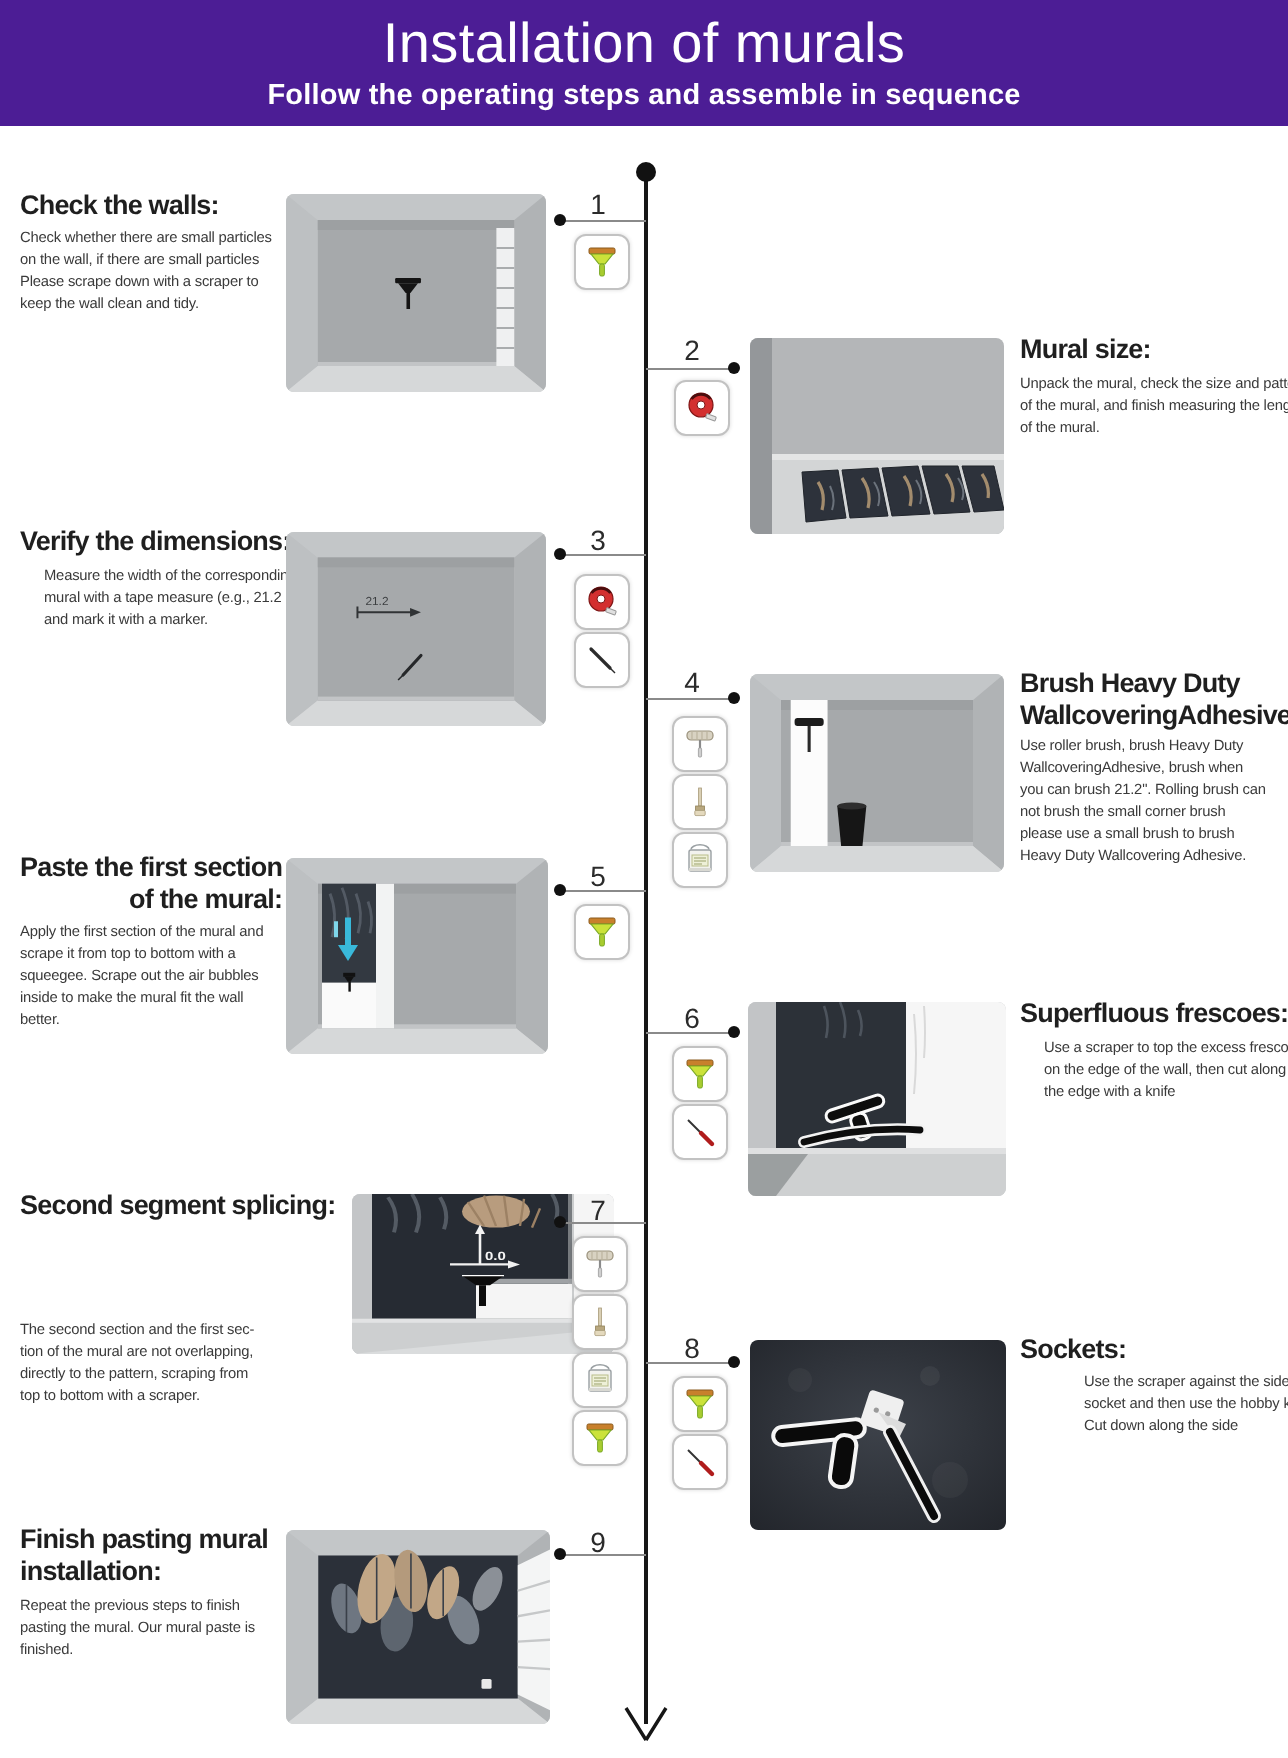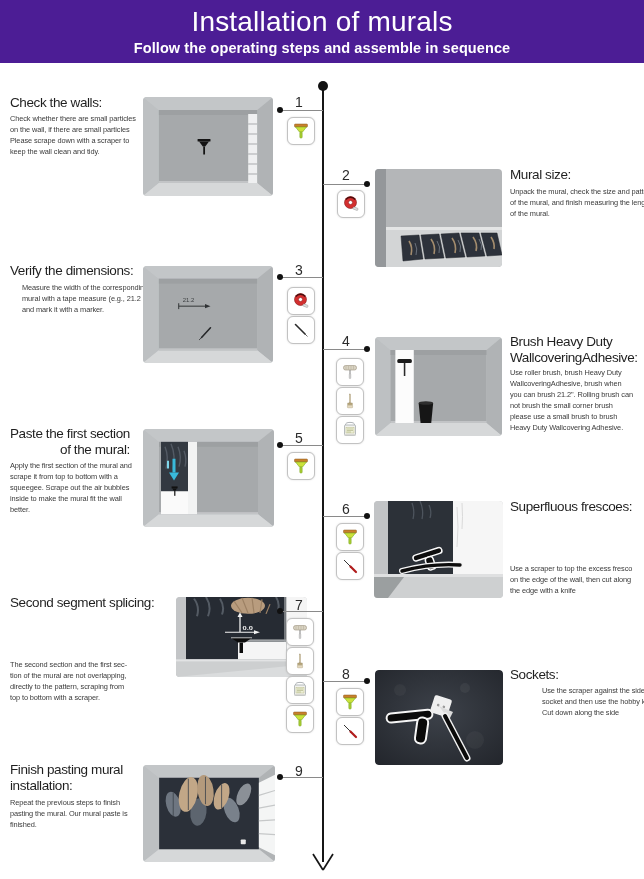--- a/index.html
+++ b/index.html
@@ -8,21 +8,21 @@
   
   .hdr{position:absolute;left:0;top:0;width:644px;height:63px;background:#4c1d95;
        display:flex;flex-direction:column;align-items:center;justify-content:center;}
   .hdr h1{margin:0;color:#fff;font-size:28px;font-weight:500;letter-spacing:0.2px;line-height:1.1;}
   .hdr p{margin:2px 0 0 0;color:#fff;font-size:14.5px;font-weight:700;letter-spacing:0.1px;}
   
   .vline{position:absolute;left:322px;top:86px;width:2px;height:776px;background:#161616;}
   .tdot{position:absolute;left:318px;top:81px;width:10px;height:10px;border-radius:50%;background:#111;}
   .tarrow{position:absolute;left:312px;top:853px;}
   
-  .step-heading{position:absolute;margin:0;font-size:13.5px;font-weight:400;color:#1f1f1f;
+  .step-heading{position:absolute;margin:0;font-size:13.5px;font-weight:700;color:#1f1f1f;
                 letter-spacing:-0.4px;line-height:16px;white-space:pre;}
   .step-body{position:absolute;margin:0;font-size:7.4px;font-weight:400;color:#3a3a3a;
              letter-spacing:-0.1px;line-height:11px;white-space:pre;}
   .num{position:absolute;width:26px;text-align:center;font-size:14px;color:#2b2b2b;}
   .hline{position:absolute;height:1px;background:#8a8a8a;}
   .dot{position:absolute;width:6px;height:6px;border-radius:50%;background:#111;}
   
   .shot{position:absolute;margin:0;border-radius:4px;overflow:hidden;}
   .shot svg{display:block;width:100%;height:100%;}
   
@@ -275,21 +275,21 @@
         <polygon points="0,76 30,76 14,97 0,97" fill="#8f9294" opacity="0.8"></polygon>
         <g transform="rotate(-18 55 58)" stroke="#fafafa" stroke-width="1.5" fill="#0d0d0d" stroke-linejoin="round">
           <rect x="40" y="50" width="30" height="6" rx="3"></rect>
           <rect x="51" y="56" width="8" height="13" rx="3"></rect>
         </g>
         <path d="M28,70 q30,-8 58,-6" stroke="#f3f3f3" stroke-width="6" fill="none" stroke-linecap="round"></path>
         <path d="M28,70 q30,-8 58,-6" stroke="#0d0d0d" stroke-width="3.4" fill="none" stroke-linecap="round"></path>
       </svg>
     </figure>
     <h3 class="step-heading" style="left:510px;top:499px;">Superfluous frescoes:</h3>
-    <p class="step-body" style="left:510px;top:518px;margin-top:45px;">Use a scraper to top the excess fresco
+    <p class="step-body" style="left:522px;top:518px;">Use a scraper to top the excess fresco
 on the edge of the wall, then cut along
 the edge with a knife</p>
     <span class="num" style="left:333px;top:501px;">6</span>
     <span class="hline" style="left:323px;top:516px;width:45px;"></span>
     <span class="dot" style="left:364px;top:513px;"></span>
     <span class="tool-box" style="left:336px;top:523px;">
       <svg viewBox="0 0 20 20">
         <rect x="3.5" y="3" width="13" height="3" rx="0.8" fill="#c8802c" stroke="#8a5a1e" stroke-width="0.5"></rect>
         <polygon points="4.5,6 15.5,6 11.5,11 8.5,11" fill="#cbe23a" stroke="#7aa926" stroke-width="0.6"></polygon>
         <rect x="8.8" y="11" width="2.4" height="6" rx="0.8" fill="#a8cc30" stroke="#7aa926" stroke-width="0.5"></rect>

